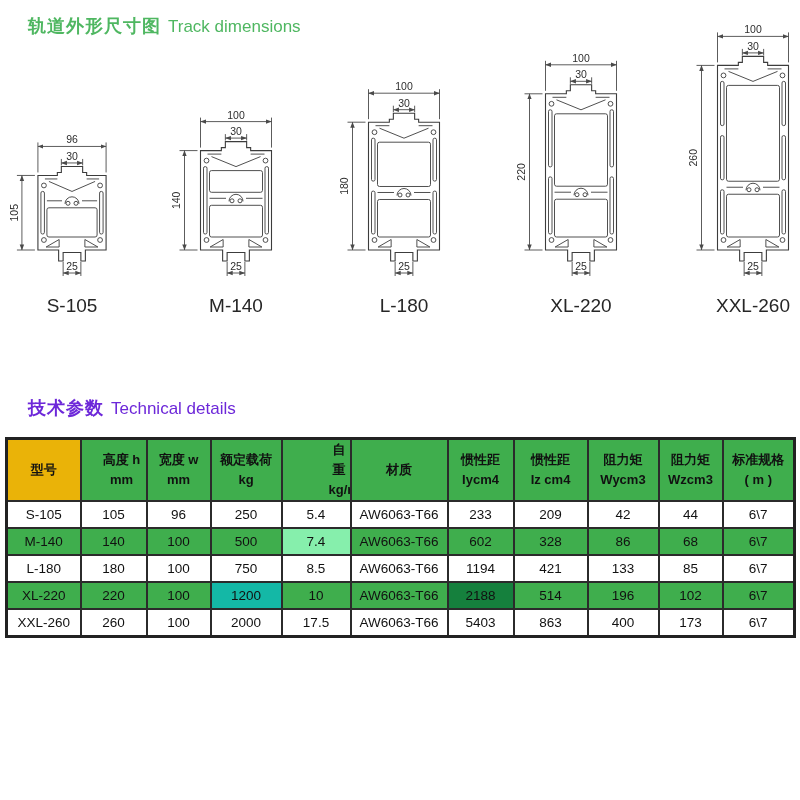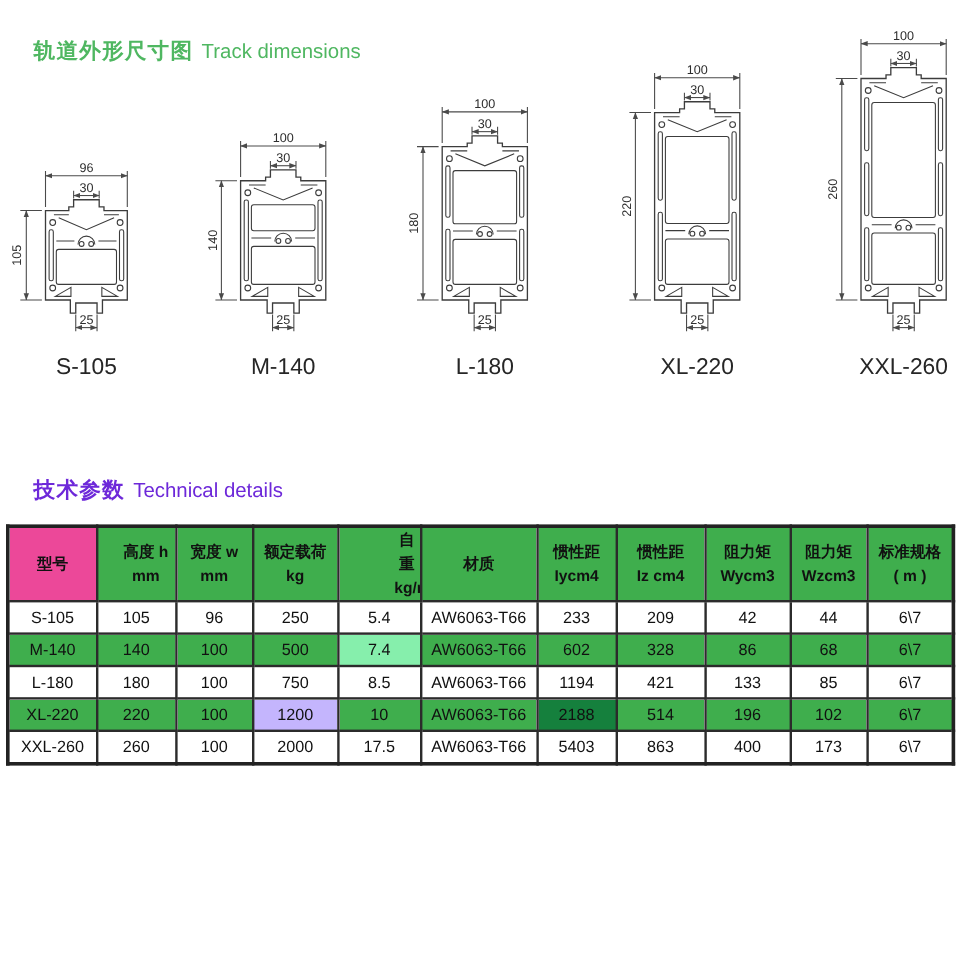--- a/index.html
+++ b/index.html
@@ -1,21 +1,21 @@
 <!DOCTYPE html>
 <html><head>
 <meta charset="utf-8">
 <style>
   html,body{margin:0;padding:0;background:#ffffff;}
   body{width:800px;height:800px;position:relative;overflow:hidden;
        font-family:"Liberation Sans","DejaVu Sans",sans-serif;color:#1f1f1f;}
   .sec-title{position:absolute;left:28px;}
   .sec-title .zh{font-weight:bold;font-size:18px;letter-spacing:1px;}
   .sec-title .en{font-size:17px;font-weight:500;margin-left:7px;}
-  #title-track{top:14px;margin-top:16px;}
+  #title-track{top:14px;}
   #title-tech{top:396px;}
   #profiles-svg{position:absolute;left:0;top:0;}
   .prof{fill:none;stroke:#3c3c3c;stroke-width:1.1;}
   .thin{stroke-width:0.9;}
   .dim{fill:none;stroke:#4a4a4a;stroke-width:0.9;}
   .dimt{font-family:"Liberation Sans",sans-serif;font-size:10.5px;fill:#2e2e2e;}
   .mlabel{font-family:"Liberation Sans",sans-serif;font-size:19px;fill:#262626;}
   #tech-table{position:absolute;left:5px;top:437px;width:788px;
               border-collapse:collapse;table-layout:fixed;border:3px solid #222;}
   #tech-table th,#tech-table td{border:2px solid #2b2b2b;text-align:center;
@@ -223,21 +223,21 @@
         <col style="width:69px">
         <col style="width:97px">
       <col style="width:66px">
         <col style="width:74px">
         <col style="width:71px">
       <col style="width:64px">
         <col style="width:72px">
     </colgroup>
     <thead>
         <tr id="thead-row">
-          <th style="background: #ec4899;">
+          <th style="background: #eab308;">
             <div class="h1">型号</div>
           </th>
           <th style="background: rgb(63, 174, 77); padding-left: 16px;">
             <div class="h1">高度 h</div>
             <div class="h2">mm</div>
           </th>
           <th style="background: rgb(63, 174, 77);">
             <div class="h1">宽度 w</div>
             <div class="h2">mm</div>
           </th>
@@ -311,21 +311,21 @@
           <td>1194</td>
           <td>421</td>
           <td>133</td>
           <td>85</td>
           <td>6\7</td>
         </tr>
         <tr>
           <td style="background: rgb(63, 174, 77);">XL-220</td>
           <td style="background: rgb(63, 174, 77);">220</td>
           <td style="background: rgb(63, 174, 77);">100</td>
-          <td style="background: #c4b5fd;">1200</td>
+          <td style="background: #14b8a6;">1200</td>
           <td style="background: rgb(63, 174, 77);">10</td>
           <td style="background: rgb(63, 174, 77);">AW6063-T66</td>
           <td style="background: #15803d;">2188</td>
           <td style="background: rgb(63, 174, 77);">514</td>
           <td style="background: rgb(63, 174, 77);">196</td>
           <td style="background: rgb(63, 174, 77);">102</td>
           <td style="background: rgb(63, 174, 77);">6\7</td>
         </tr>
         <tr>
           <td>XXL-260</td>

